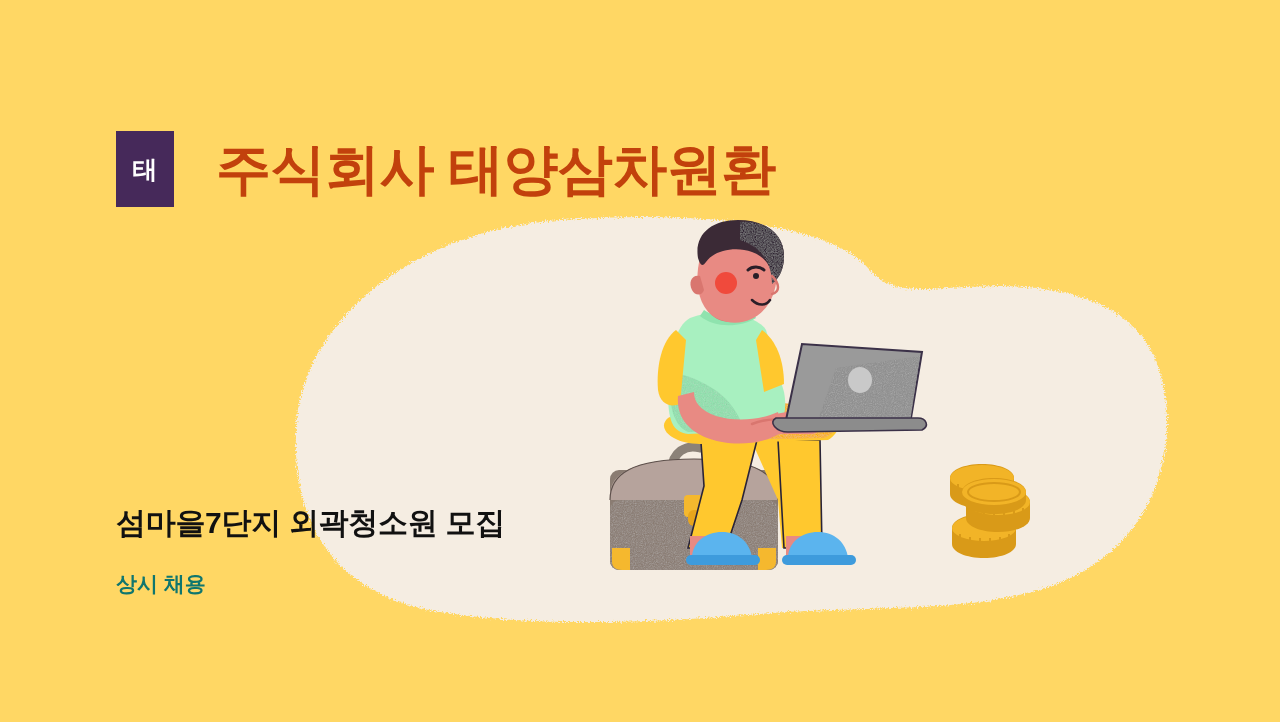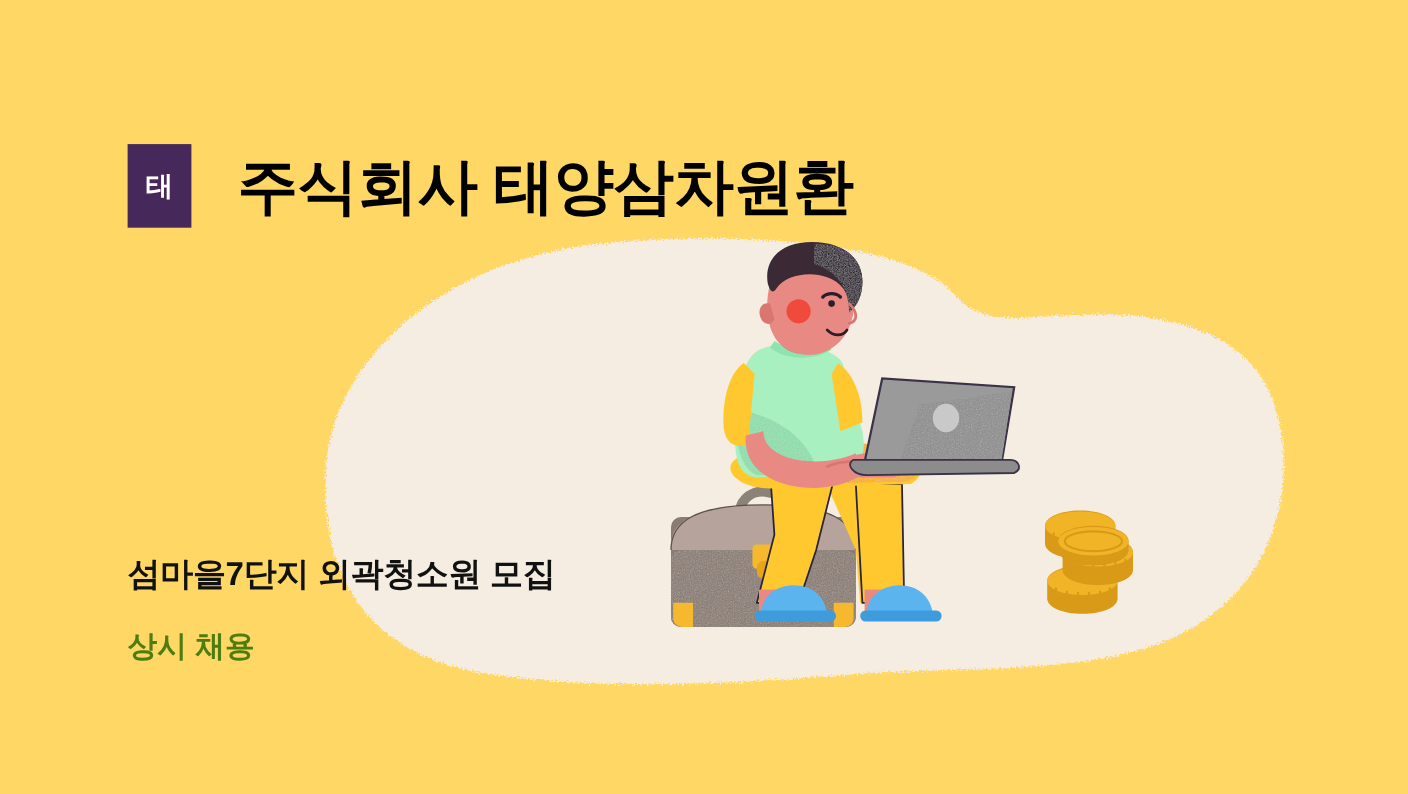--- a/index.html
+++ b/index.html
@@ -47,21 +47,21 @@
     font-size: 25px;
     font-weight: 700;
     letter-spacing: 0;
     line-height: 1;
     flex: none;
   }
   .company-name {
     margin-left: 42px;
     font-size: 55px;
     font-weight: 700;
-    color: #000000;
+    color: #c2410c;
     line-height: 1;
     white-space: nowrap;
     letter-spacing: -0.5px;
   }
 
   
   .job-title {
     position: absolute;
     left: 116px;
     top: 505px;
@@ -70,23 +70,23 @@
     color: #111111;
     line-height: 1.2;
     white-space: nowrap;
     z-index: 6;
     letter-spacing: -0.3px;
   }
   .job-type {
     position: absolute;
     left: 116px;
     top: 571px;
-    font-size: 27px;
-    font-weight: 700;
-    color: #4d7c0f;
+    font-size: 21px;
+    font-weight: 700;
+    color: #0f766e;
     line-height: 1.2;
     white-space: nowrap;
     z-index: 6;
   }
 
   
   .illustration {
     position: absolute;
     left: 0;
     top: 0;

